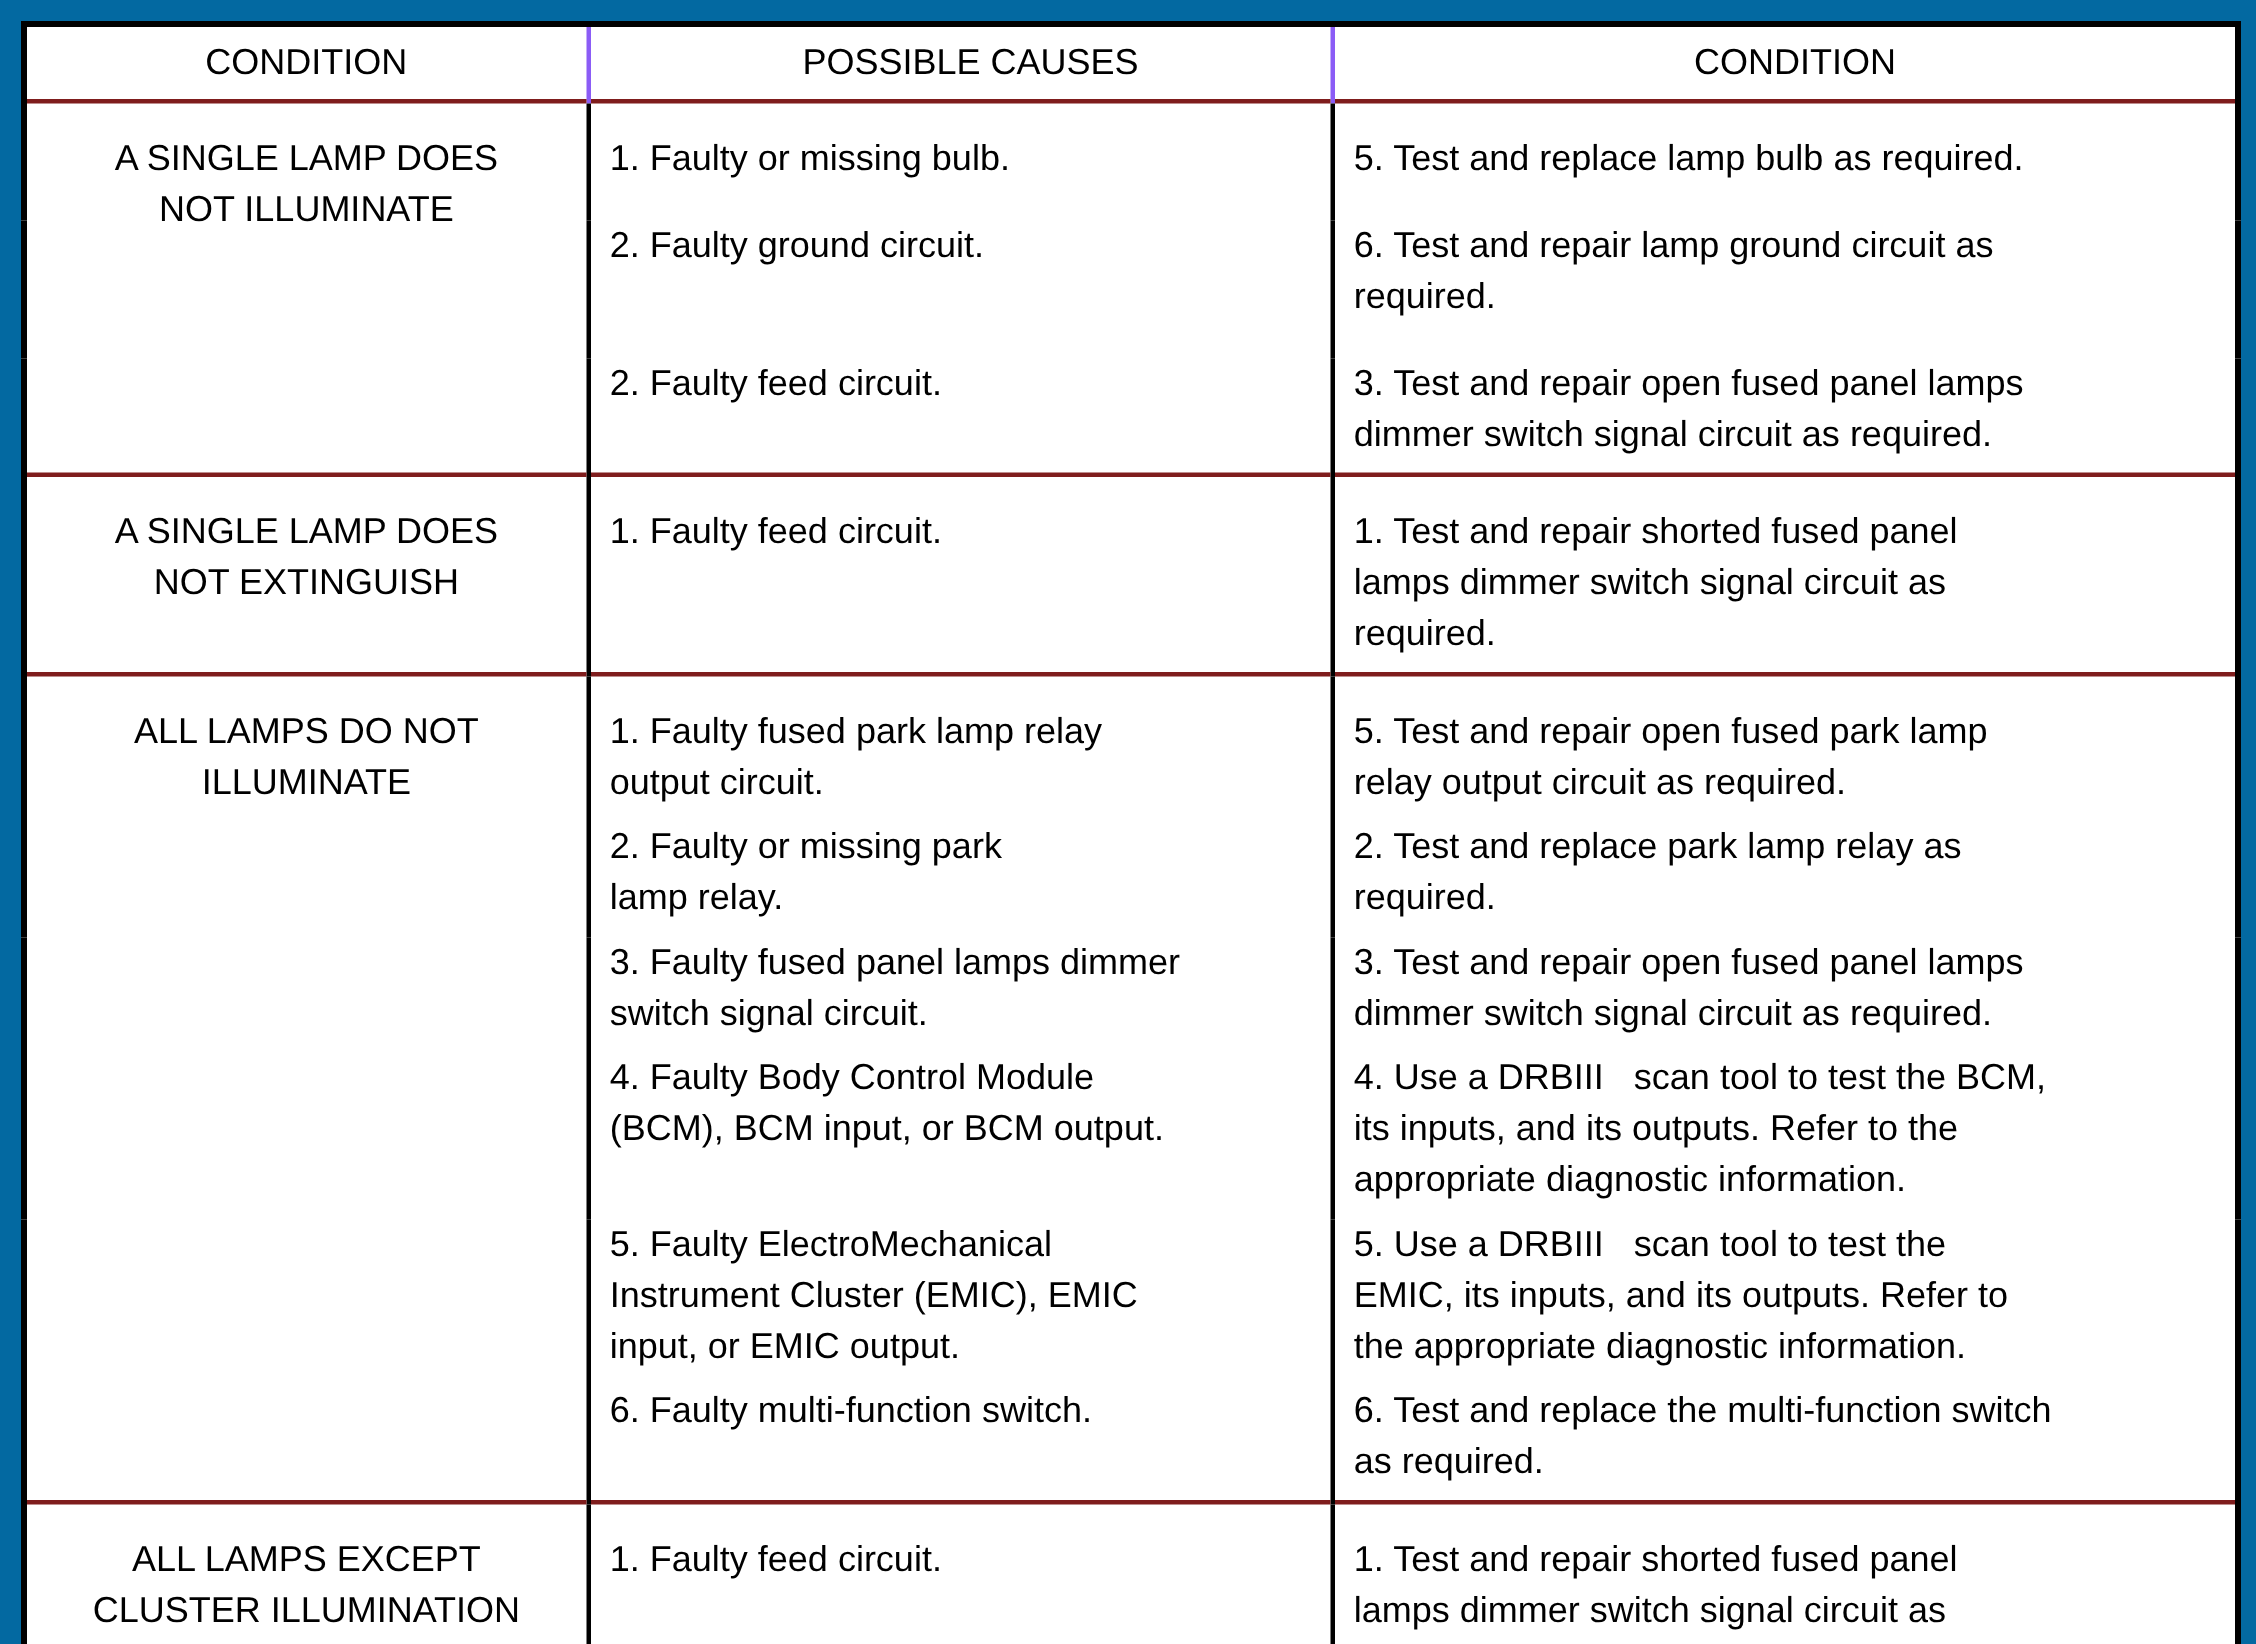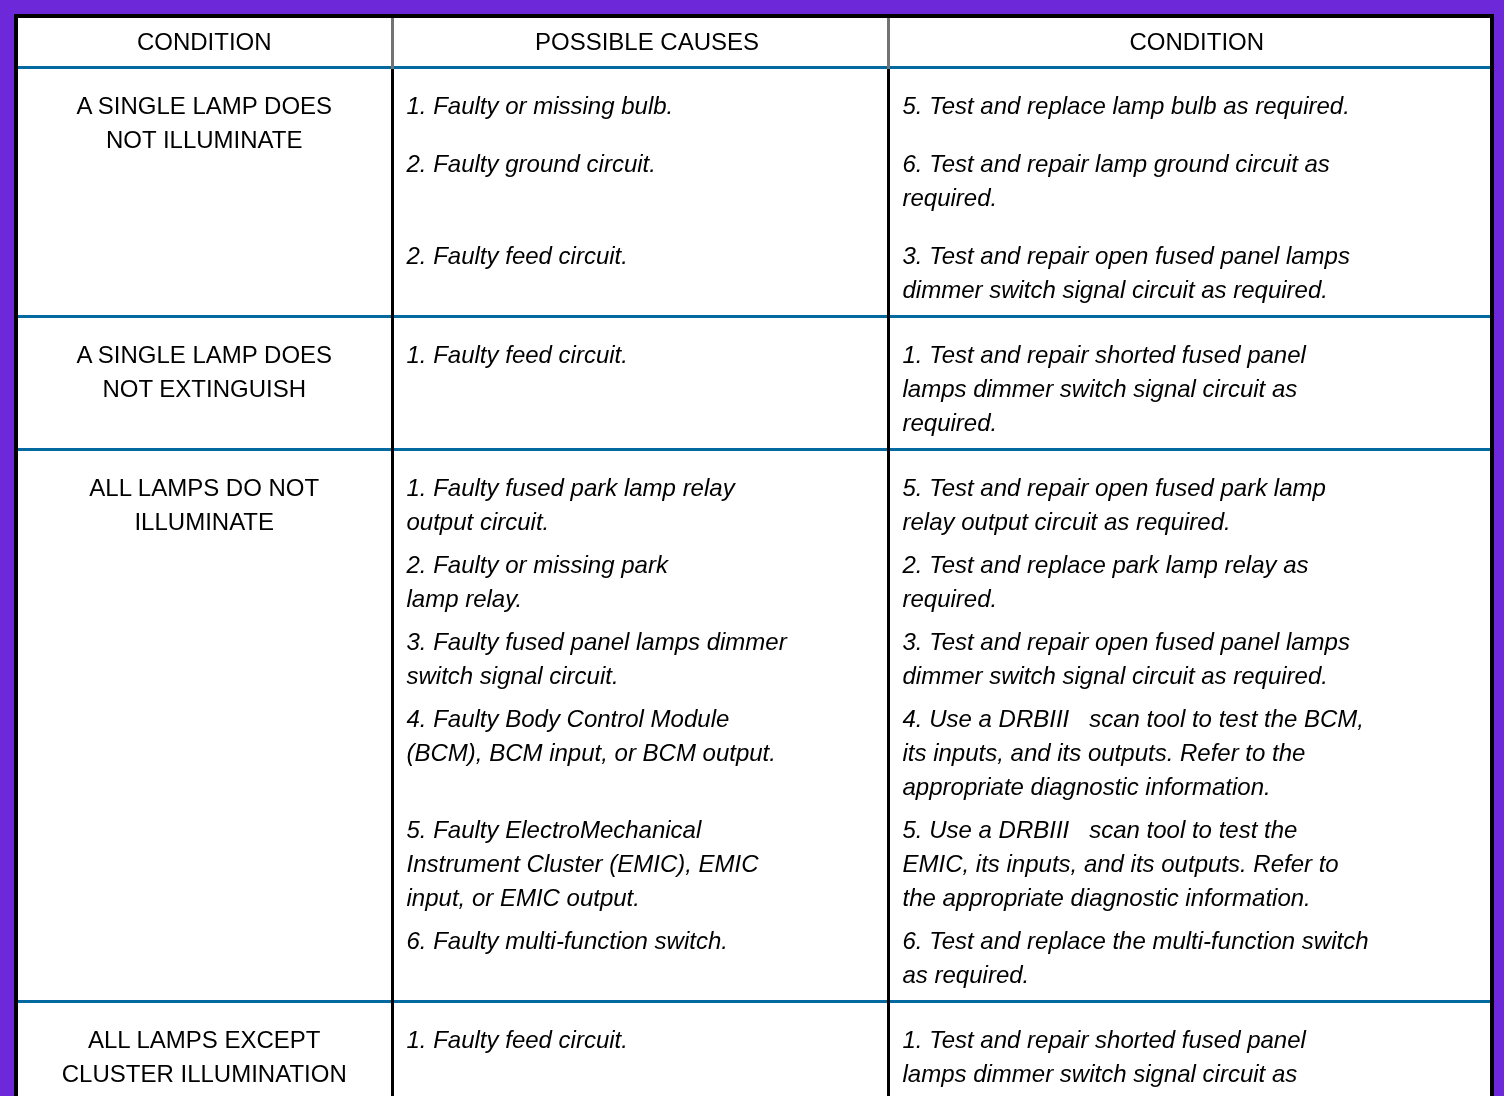--- a/index.html
+++ b/index.html
@@ -1,21 +1,21 @@
 <!DOCTYPE html>
 <html><head>
 <meta charset="utf-8">
 <style>
   html, body { margin: 0; padding: 0; background: #ffffff; }
   .page {
     width: 1504px;
     height: 1096px;
     box-sizing: border-box;
     padding: 14px;
-    background: #6d28d9;
+    background: #0369a1;
   }
   table.diag {
     border-collapse: collapse;
     table-layout: fixed;
     width: 1476px;
     border: 4px solid #000000;
     font-family: "Liberation Sans", sans-serif;
     font-size: 24px;
     line-height: 34px;
     color: #000000;
@@ -24,35 +24,34 @@
   col.c1 { width: 376px; }
   col.c2 { width: 496px; }
   col.c3 { width: 604px; }
   th {
     font-weight: 400;
     height: 44px;
     text-align: center;
     vertical-align: middle;
     padding: 2px 6px;
   }
-  th + th { border-left: 3px solid #737373; padding-left: 20px; }
+  th + th { border-left: 3px solid #8b5cf6; padding-left: 20px; }
   td {
     vertical-align: top;
     white-space: pre-line;
   }
   td.cond {
     text-align: center;
     padding: 20px 4px 10px;
   }
   td.cause, td.corr {
     border-left: 3px solid #000000;
     padding: 0 8px 8px 13px;
-    font-style: italic;
   }
-  tr.row-start > td { border-top: 3px solid #0369a1; }
+  tr.row-start > td { border-top: 3px solid #7f1d1d; }
   tr.row-start > td.cause, tr.row-start > td.corr { padding-top: 20px; }
   td.gl { padding-bottom: 24px; }  
   td.gs { padding-bottom: 9px; }   
 </style>
 </head>
 <body>
 
 <div class="page">
   <table class="diag">
     <colgroup>

